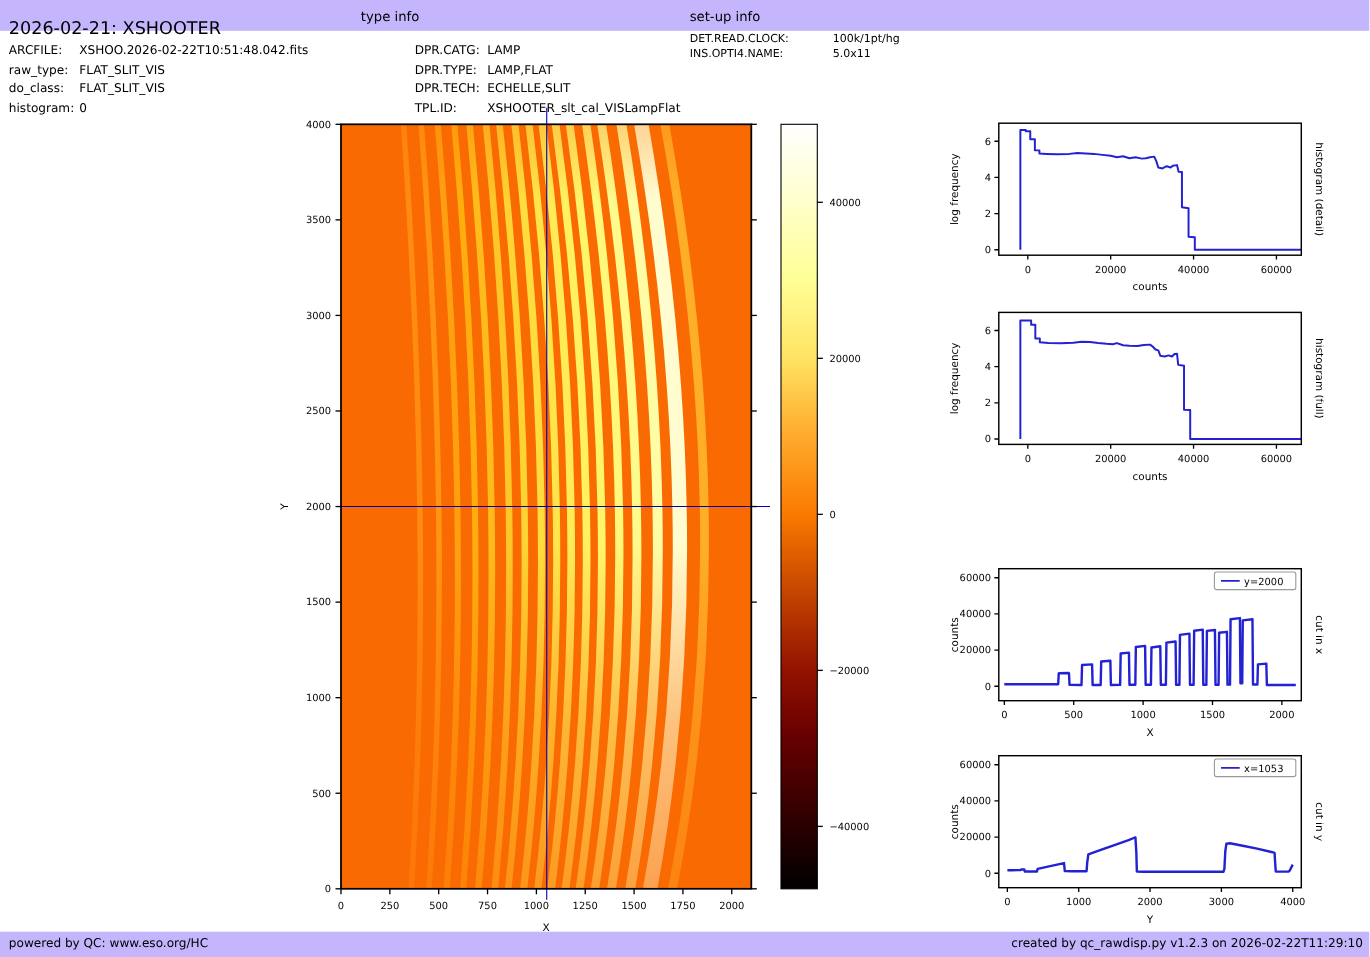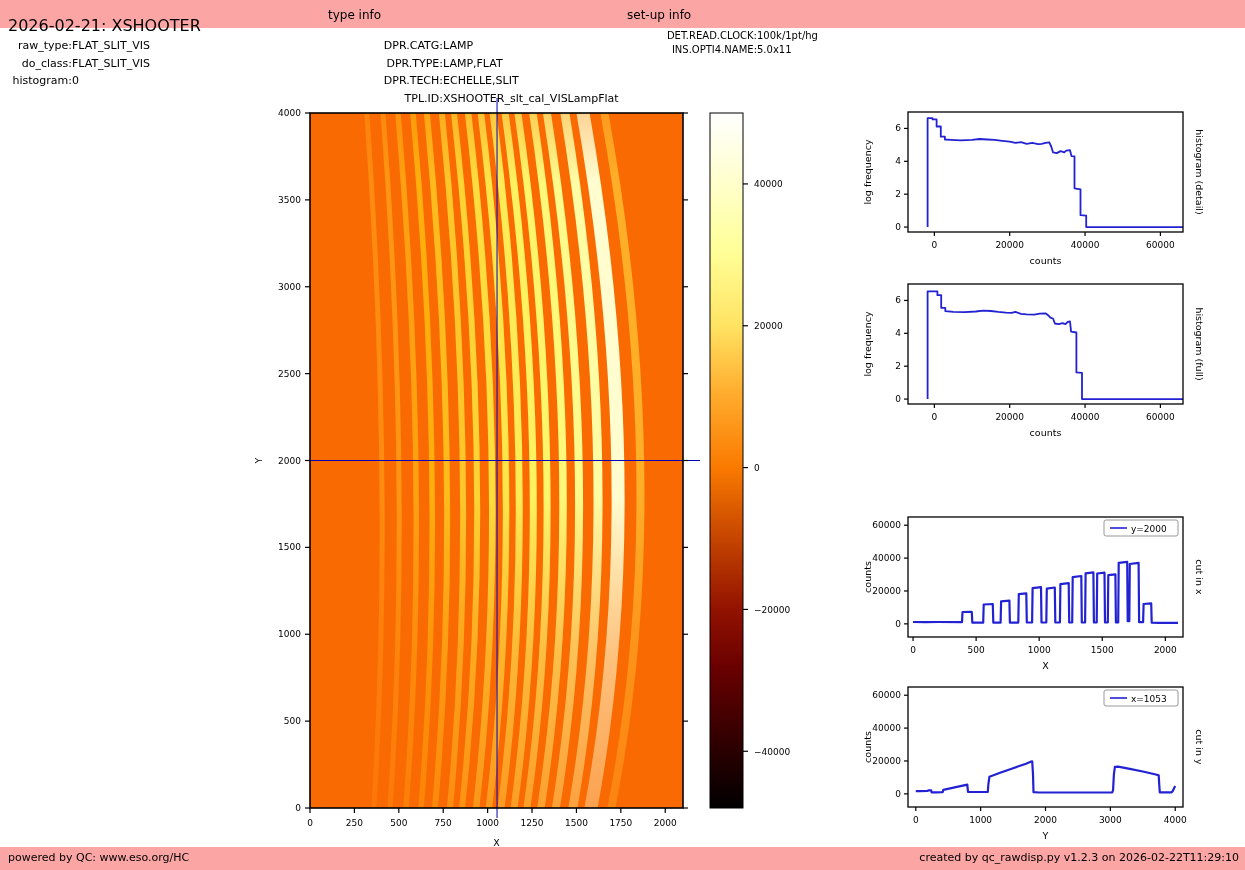--- a/index.html
+++ b/index.html
@@ -1,27 +1,27 @@
 <!DOCTYPE html>
 <html><head>
 <meta charset="utf-8">
 <style>
   html,body{margin:0;padding:0;}
   body{
     width:1245px;height:870px;position:relative;background:#ffffff;
     font-family:"DejaVu Sans", sans-serif;color:#000;overflow:hidden;
   }
-  .strip{position:absolute;left:0;width:1245px;background:#fca5a5;}
+  .strip{position:absolute;left:0;width:1245px;background:#c4b5fd;}
   #top-strip{top:0;height:28px;}
   #footer-strip{top:847px;height:23px;}
   .title{position:absolute;top:4px;left:8px;font-size:16px;margin-top:12px;}
   .section-head{position:absolute;top:8px;font-size:12px;}
   #type-info-head{left:328px;text-align:right;}
   #setup-info-head{left:627px;}
-  .info-col{position:absolute;font-size:11px;line-height:17.5px;text-align:right;}
+  .info-col{position:absolute;font-size:11px;line-height:17.5px;}
   #file-info{left:8px;top:37px;}
   #type-info{left:337px;top:37px;}
   #setup-info{left:627px;top:29px;font-size:10px;line-height:13.5px;}
   .info-row{display:flex;white-space:nowrap;}
   #file-info .info-label{width:64px;flex:0 0 auto;}
   #type-info .info-label{width:66px;flex:0 0 auto;margin-left:40px;}
   #setup-info .info-label{width:130px;flex:0 0 auto;}
   .plotbox{position:absolute;}
   #main-plot{left:250px;top:90px;width:560px;height:770px;}
   #plot-hist-detail{left:858px;top:102px;width:345px;height:175px;}
@@ -34,20 +34,24 @@
 </style>
 </head>
 <body>
 
 <div class="strip" id="top-strip"></div>
 <div class="title">2026-02-21: XSHOOTER</div>
 <div class="section-head" id="type-info-head">type info</div>
 <div class="section-head" id="setup-info-head">set-up info</div>
 
 <div class="info-col" id="file-info">
+    <div class="info-row">
+      <span class="info-label">ARCFILE:</span>
+      <span class="info-value">XSHOO.2026-02-22T10:51:48.042.fits</span>
+    </div>
     <div class="info-row">
       <span class="info-label">raw_type:</span>
       <span class="info-value">FLAT_SLIT_VIS</span>
     </div>
     <div class="info-row">
       <span class="info-label">do_class:</span>
       <span class="info-value">FLAT_SLIT_VIS</span>
     </div>
     <div class="info-row">
       <span class="info-label">histogram:</span>

